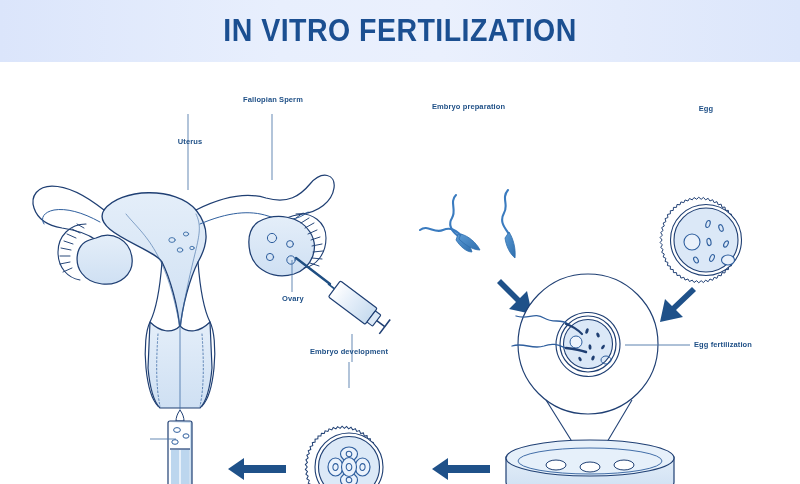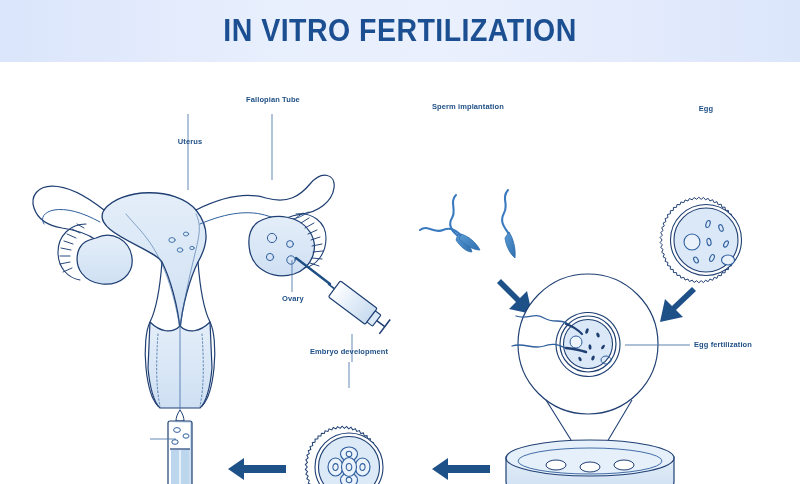--- a/index.html
+++ b/index.html
@@ -373,26 +373,26 @@
         <line x1="272" y1="52" x2="272" y2="118"></line>
         <line x1="292" y1="198" x2="292" y2="230"></line>
         <line x1="352" y1="272" x2="352" y2="300"></line>
         <line x1="150" y1="377" x2="176" y2="377"></line>
         <line x1="349" y1="300" x2="349" y2="326"></line>
       </g>
     </svg>
 
     <div class="lbl" style="left:168px; top:33px; width:44px;margin-top:42px;">Uterus</div>
 
-    <div class="lbl" style="left:234px; top:33px; width:78px;">Fallopian Tube</div>
+    <div class="lbl" style="left:234px; top:33px; width:78px;">Fallopian Sperm</div>
 
     <div class="lbl" style="left:272px; top:232px; width:42px;">Ovary</div>
 
 
-    <div class="lbl" style="left:432px; top:40px; width:98px; text-align:left;">Sperm implantation</div>
+    <div class="lbl" style="left:432px; top:40px; width:98px; text-align:left;">Embryo preparation</div>
 
     <div class="lbl" style="left:686px; top:42px; width:40px;">Egg</div>
 
     <div class="lbl" style="left:694px; top:278px; width:100px; text-align:left;">Egg fertilization</div>
 
     <div class="lbl" style="left:299px; top:285px; width:100px;">Embryo development</div>
 
 
   </div>
 </div>

